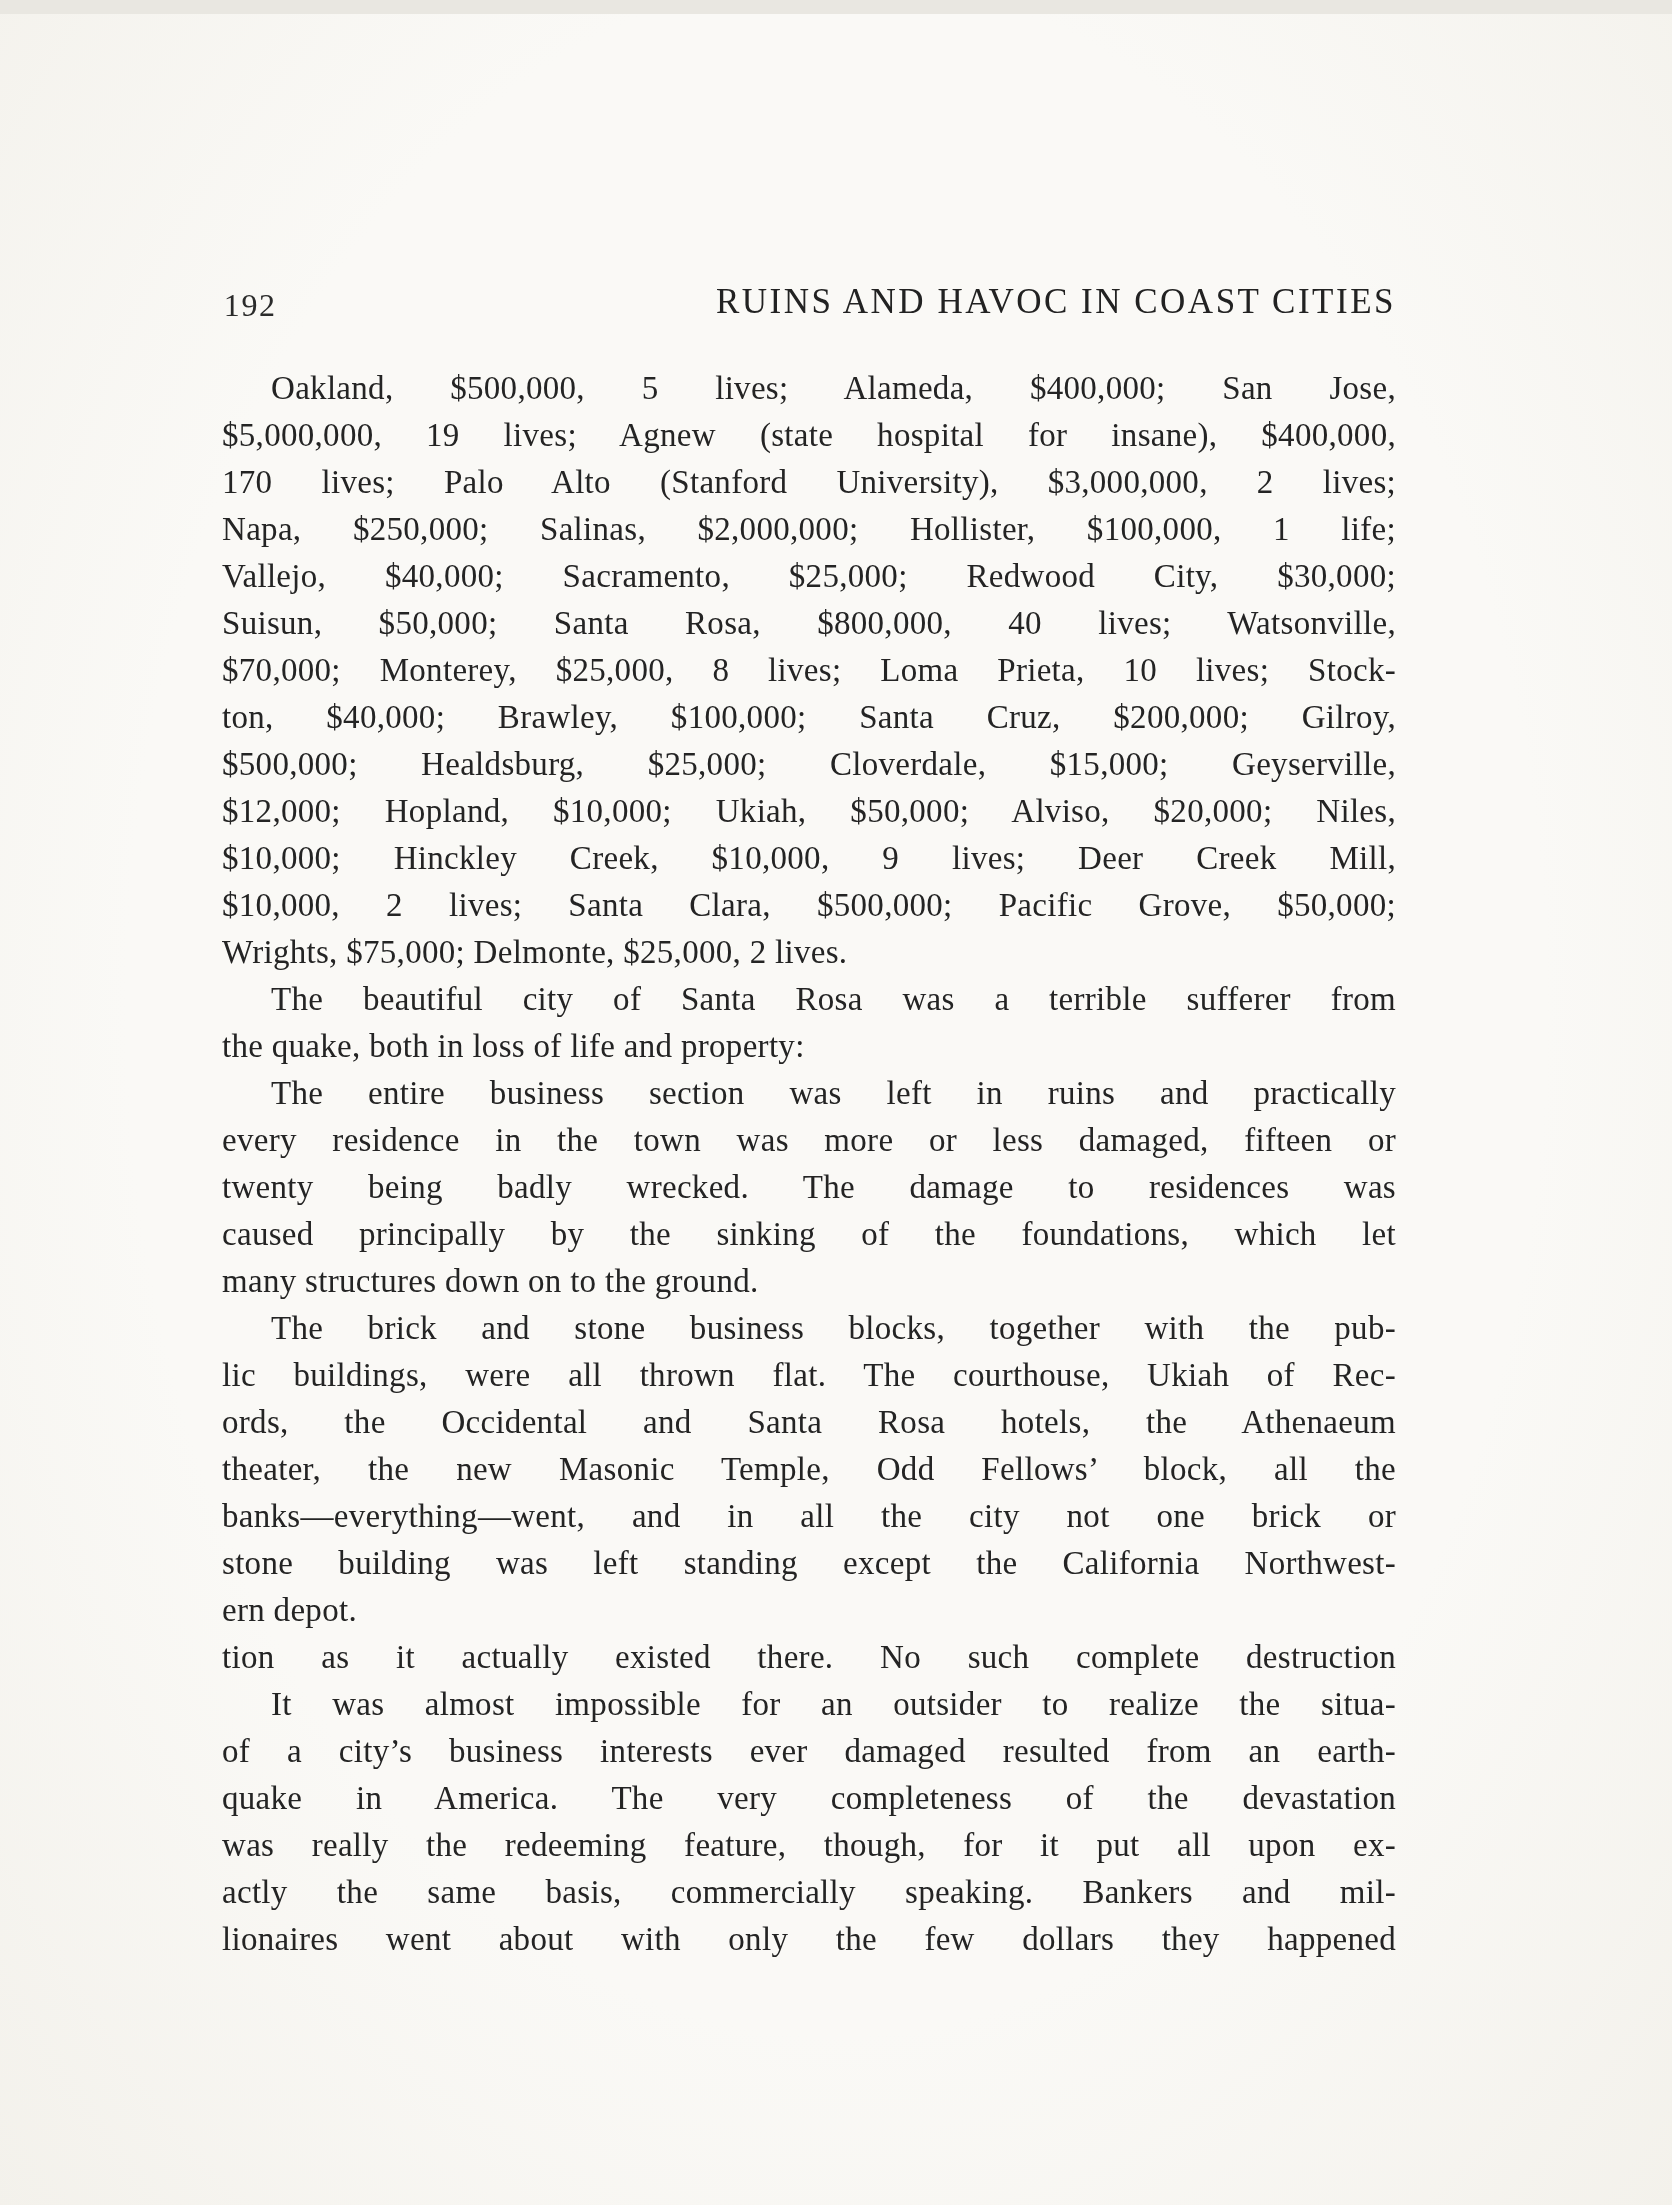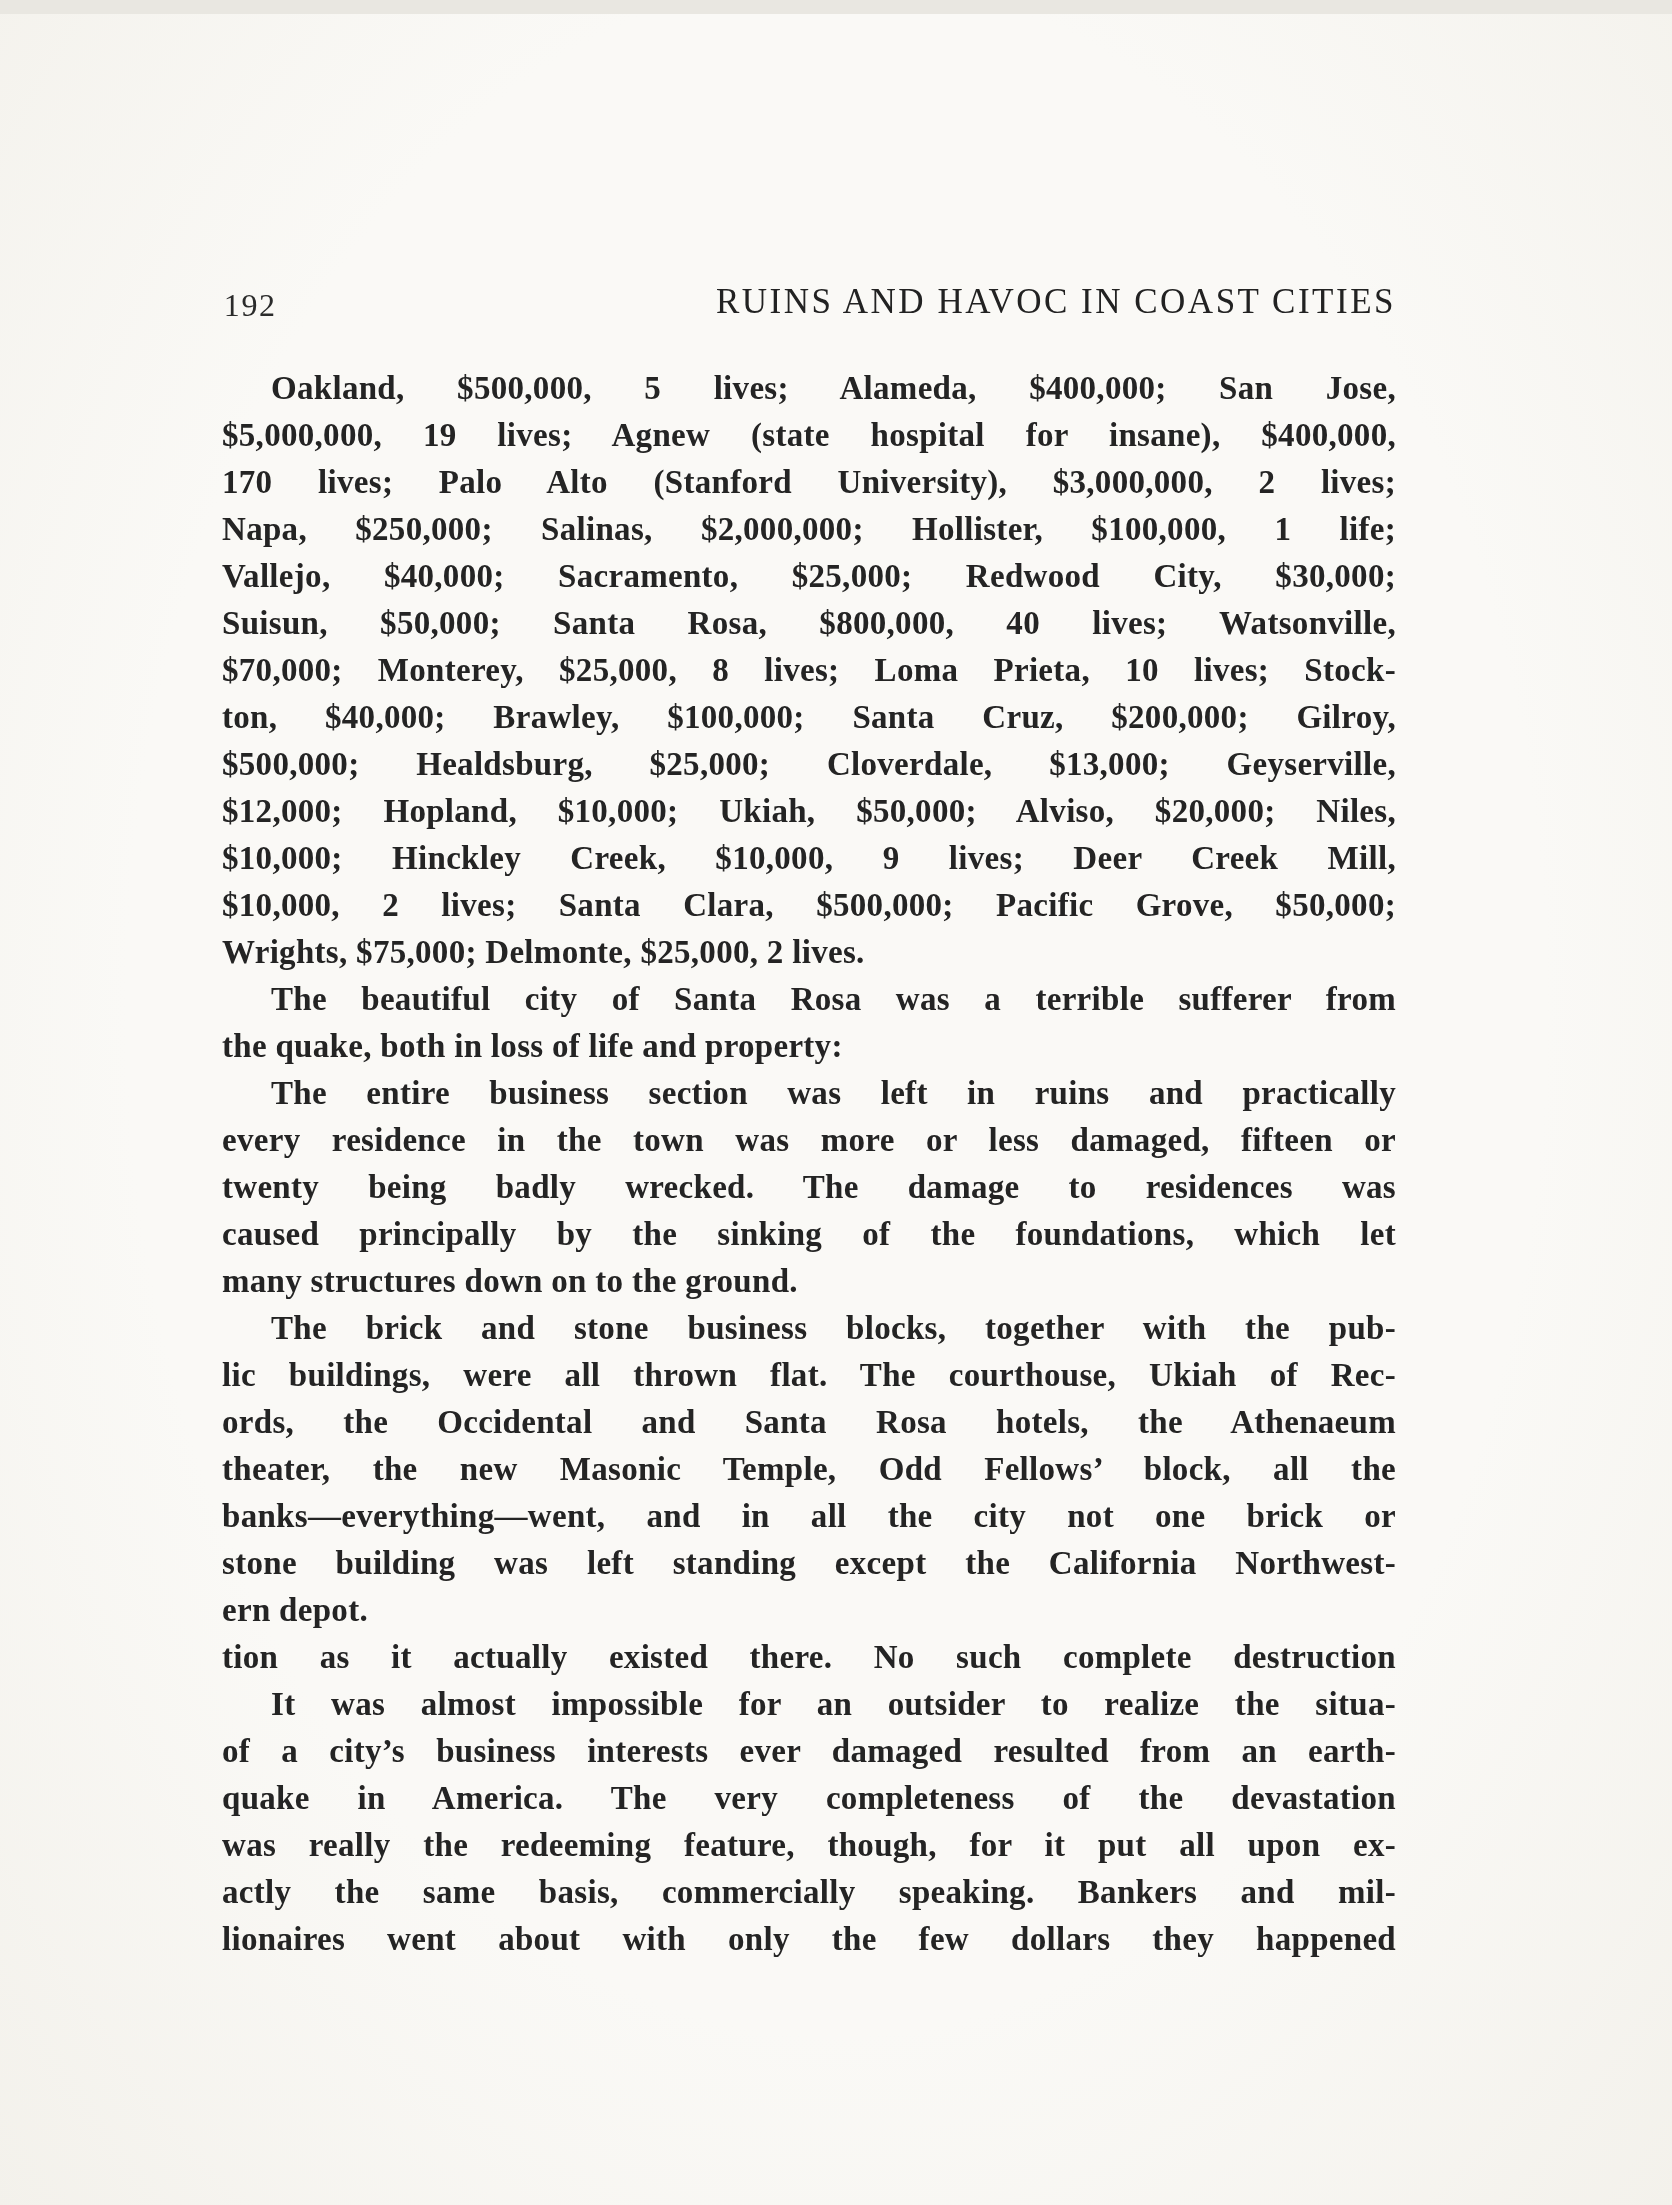--- a/index.html
+++ b/index.html
@@ -52,21 +52,20 @@
     color: #242424;
     letter-spacing: 0.3px;
   }
   .paragraph {
     margin: 0;
   }
   .line {
     text-align: justify;
     text-align-last: justify;
     white-space: normal;
-    font-weight: bold;
   }
   .line.first {
     text-indent: 49px;
   }
   .line.lastline {
     text-align-last: left;
   }
 </style>
 </head>
 <body>
@@ -80,21 +79,21 @@
     <div class="text-block">
         <div class="paragraph">
           <div class="line first">Oakland, $500,000, 5 lives; Alameda, $400,000; San Jose,</div>
           <div class="line">$5,000,000, 19 lives; Agnew (state hospital for insane), $400,000,</div>
           <div class="line">170 lives; Palo Alto (Stanford University), $3,000,000, 2 lives;</div>
           <div class="line">Napa, $250,000; Salinas, $2,000,000; Hollister, $100,000, 1 life;</div>
           <div class="line">Vallejo, $40,000; Sacramento, $25,000; Redwood City, $30,000;</div>
           <div class="line">Suisun, $50,000; Santa Rosa, $800,000, 40 lives; Watsonville,</div>
           <div class="line">$70,000; Monterey, $25,000, 8 lives; Loma Prieta, 10 lives; Stock-</div>
           <div class="line">ton, $40,000; Brawley, $100,000; Santa Cruz, $200,000; Gilroy,</div>
-          <div class="line">$500,000; Healdsburg, $25,000; Cloverdale, $13,000; Geyserville,</div>
+          <div class="line">$500,000; Healdsburg, $25,000; Cloverdale, $15,000; Geyserville,</div>
           <div class="line">$12,000; Hopland, $10,000; Ukiah, $50,000; Alviso, $20,000; Niles,</div>
           <div class="line">$10,000; Hinckley Creek, $10,000, 9 lives; Deer Creek Mill,</div>
           <div class="line">$10,000, 2 lives; Santa Clara, $500,000; Pacific Grove, $50,000;</div>
           <div class="line lastline">Wrights, $75,000; Delmonte, $25,000, 2 lives.</div>
         </div>
         <div class="paragraph">
           <div class="line first">The beautiful city of Santa Rosa was a terrible sufferer from</div>
           <div class="line lastline">the quake, both in loss of life and property:</div>
         </div>
         <div class="paragraph">

